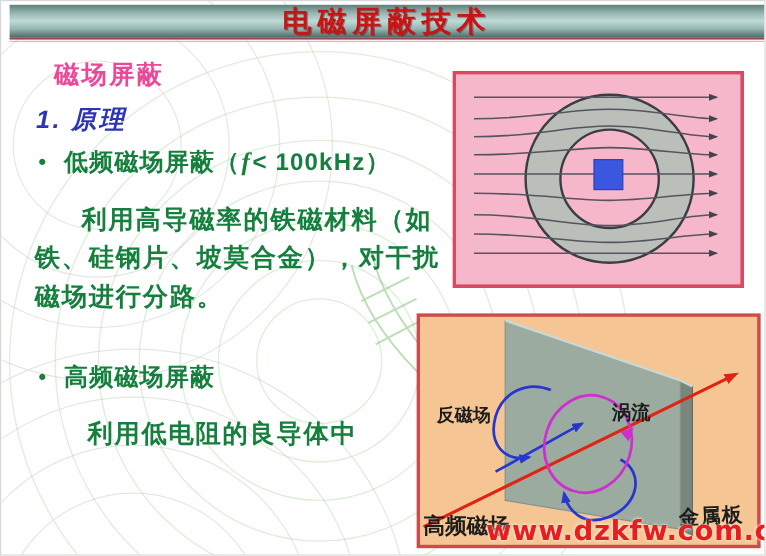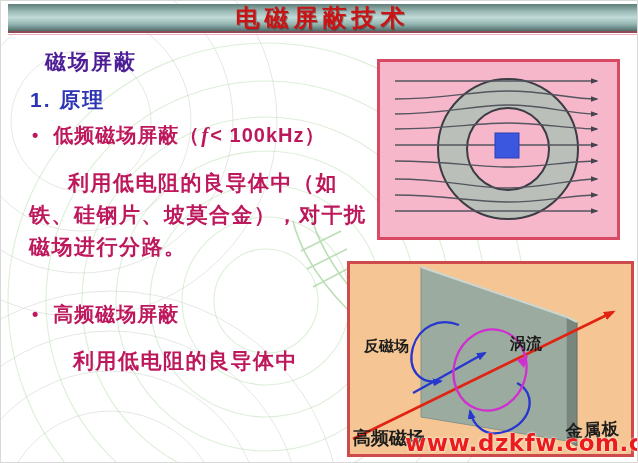--- a/index.html
+++ b/index.html
@@ -17,23 +17,23 @@
     border-bottom:2px solid #8f4a56;
     display:flex; align-items:center; justify-content:center;
   }
   .titlebar-underline { position:absolute; left:7px; top:33px; right:0; height:1px; background:#eaaebe; z-index:2; }
   .slide-title {
     color:#c81414; font-size:24px; font-weight:bold; letter-spacing:5px;
     text-shadow:1px 1px 0 rgba(70,10,10,.4);
   }
 
   
-  .txt { position:absolute; z-index:1; white-space:nowrap; color:#be185d; }
-  .subtitle { left:44px; top:47px;  font-size:21px; font-weight:bold; color:#4c1d95; letter-spacing:2px; }
-  .section  { left:29px; top:85px;  font-size:21px; font-weight:bold; color:#2d35b5; letter-spacing:2px; }
+  .txt { position:absolute; z-index:1; white-space:nowrap; color:#15803d; }
+  .subtitle { left:44px; top:47px;  font-size:21px; font-weight:bold; color:#ec4899; letter-spacing:2px; }
+  .section  { left:29px; top:85px;  font-size:21px; font-weight:bold; color:#2d35b5; letter-spacing:2px;font-style:italic; }
   .bullet-line { font-size:20px; font-weight:bold; letter-spacing:1px; }
   .bullet-low  { left:31px; top:121px; }
   .bullet-high { left:31px; top:300px; }
   .bullet-marker { display:inline-block; margin-right:14px; font-size:18px; vertical-align:1px; }
   .fvar { font-family:"Liberation Serif", serif; font-style:italic; font-size:21px; padding:0 1px; }
   .para { font-size:21px; font-weight:600; letter-spacing:1.5px; }
   .p-low-1  { left:67px; top:168px; }
   .p-low-2  { left:28px; top:200px; }
   .p-low-3  { left:28px; top:232px; }
   .p-high-1 { left:72px; top:346px; }
@@ -92,21 +92,21 @@
   </div>
   <div class="titlebar-underline"></div>
 
   <div class="txt subtitle">磁场屏蔽</div>
   <div class="txt section">1. 原理</div>
 
   <div class="txt bullet-line bullet-low">
     <span class="bullet-marker">•</span><span>低频磁场屏蔽（</span><span class="fvar">f</span><span>&lt; 100kHz）</span>
   </div>
 
-  <div class="txt para p-low-1">利用低电阻的良导体中（如</div>
+  <div class="txt para p-low-1">利用高导磁率的铁磁材料（如</div>
   <div class="txt para p-low-3">磁场进行分路。</div>
   <div class="txt para p-low-2">铁、硅钢片、坡莫合金），对干扰</div>
 
   <div class="txt bullet-line bullet-high">
     <span class="bullet-marker">•</span><span>高频磁场屏蔽</span>
   </div>
 
   <div class="txt para p-high-1">利用低电阻的良导体中</div>
 
   <div class="diagram-low">

